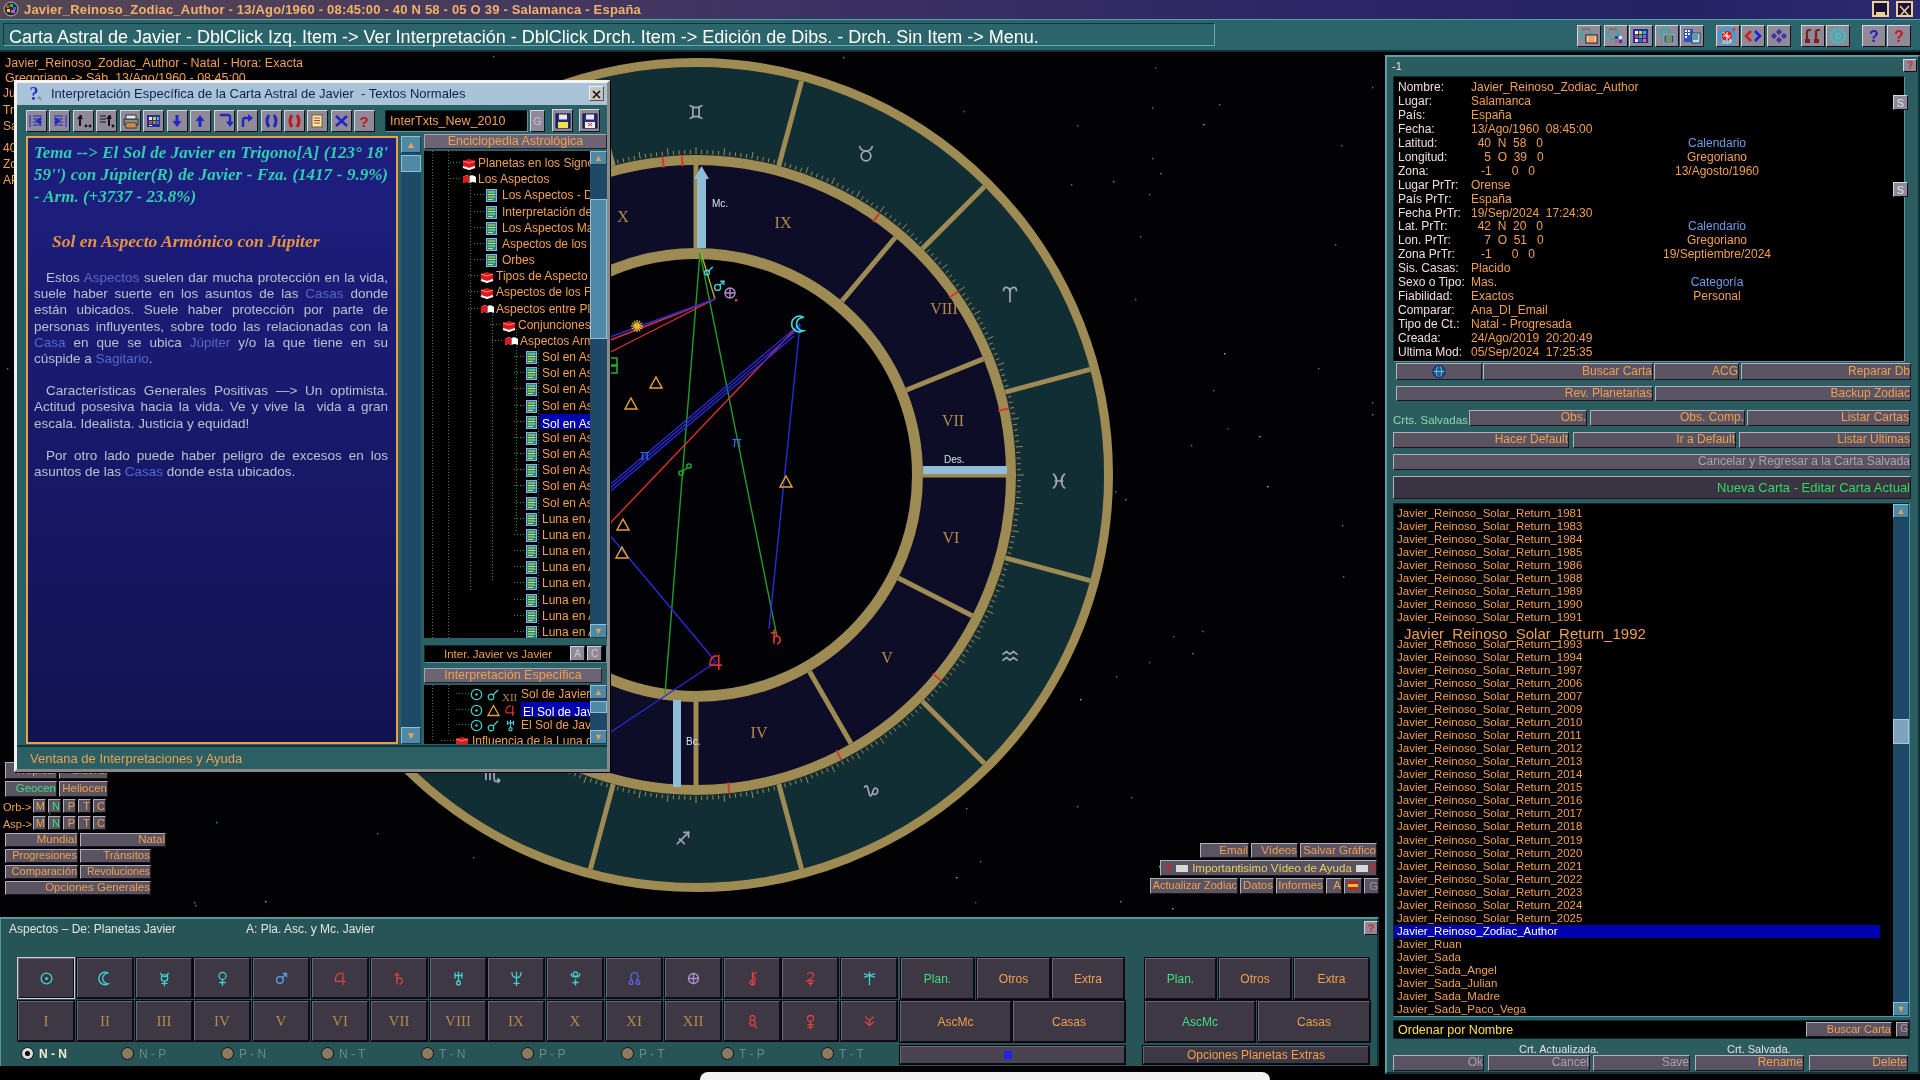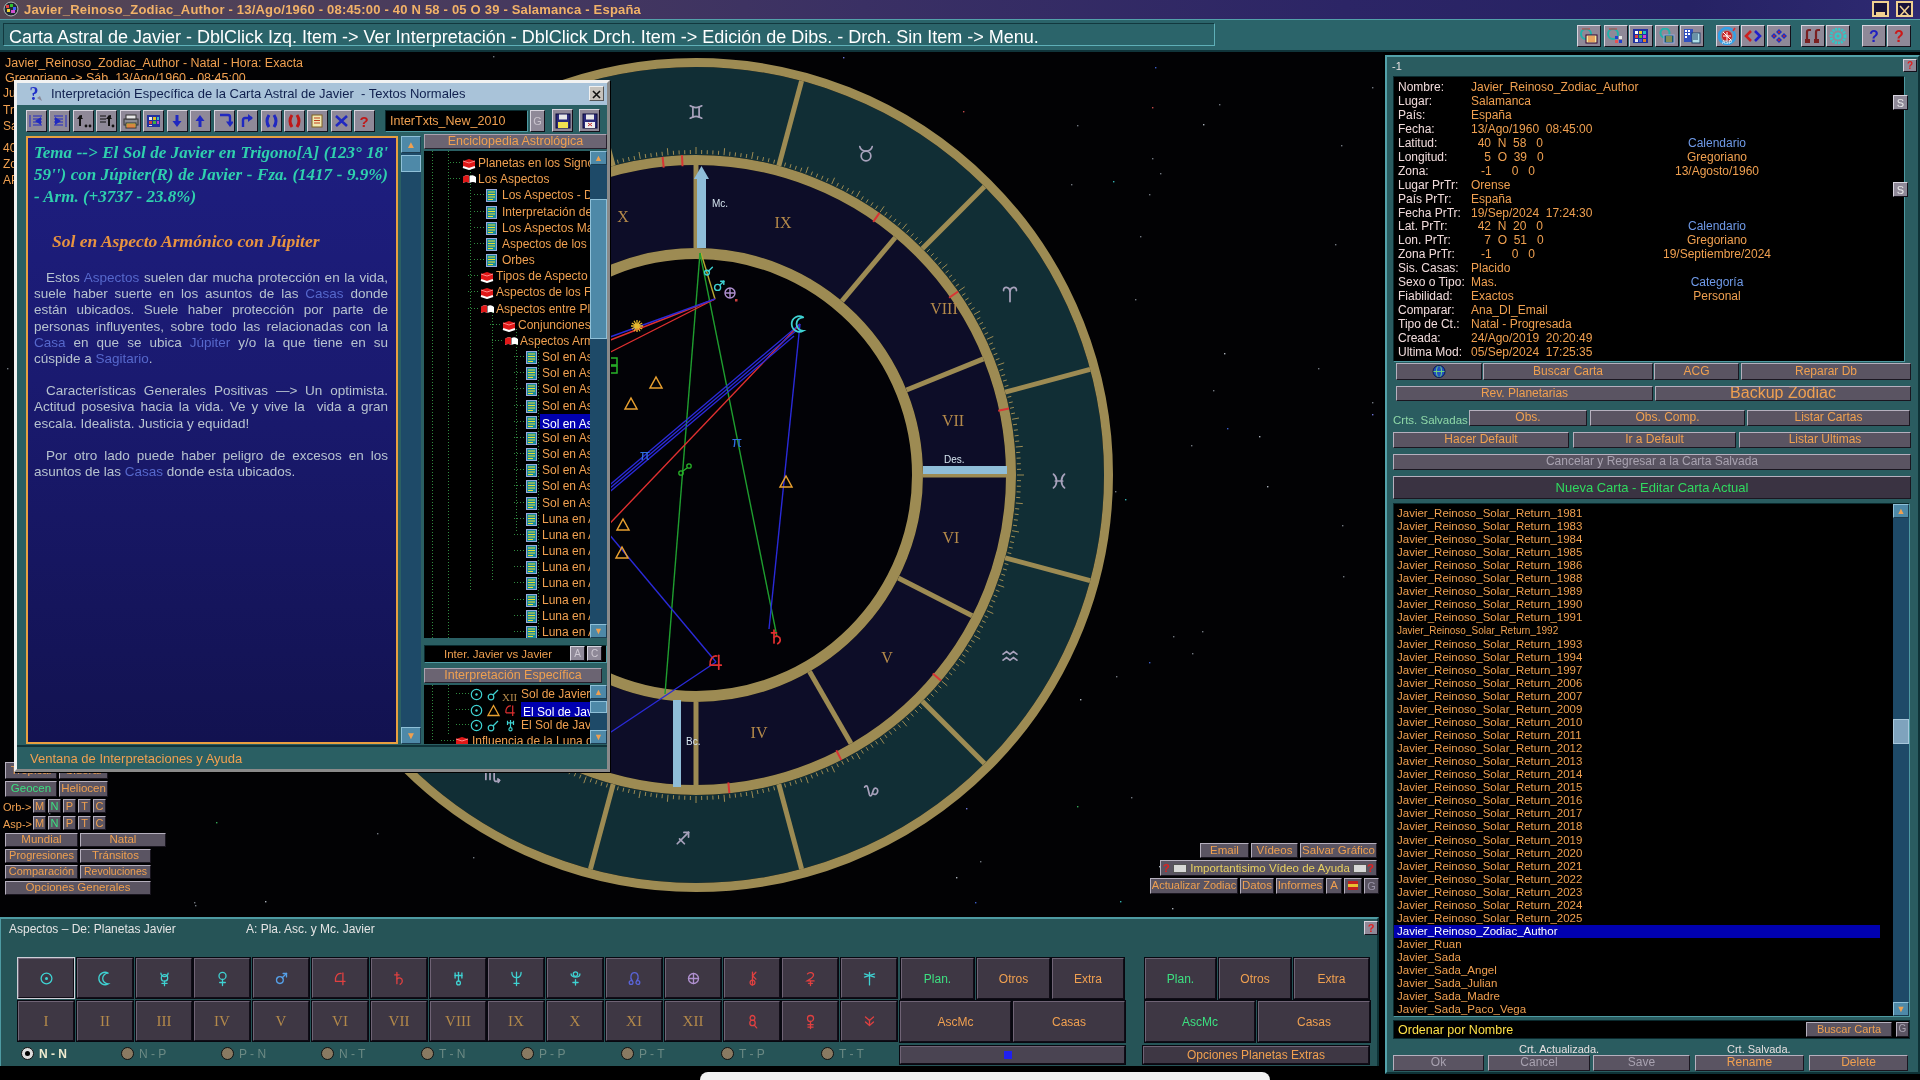--- a/index.html
+++ b/index.html
@@ -1,18 +1,18 @@
 <!DOCTYPE html>
 <html><head><meta charset="utf-8"><style>
 *{margin:0;padding:0;box-sizing:border-box}
 body{width:1920px;height:1080px;background:#000;overflow:hidden;position:relative;
  font-family:"Liberation Sans",sans-serif;-webkit-font-smoothing:none}
 .ab{position:absolute}
 .btn{position:absolute;background:#5a5462;border:1px solid;border-color:#b6b0be #1a1620 #1a1620 #b6b0be;
- color:#f0a050;font-size:12px;text-align:center;overflow:hidden;white-space:nowrap}
+ color:#f0a050;font-size:12px;text-align:right;overflow:hidden;white-space:nowrap}
 .btn.dim{color:#9a94a8}
 .btn.grn{color:#3ce080}
 .pbtn{position:absolute;background:#3e3744;border:1px solid;border-color:#6f6375 #100c16 #100c16 #6f6375;
  box-shadow:0 0 0 1px #080810;display:flex;align-items:center;justify-content:center}
 .gb{position:absolute;background:#8f8998;border:1px solid;border-color:#d8d4de #14101a #14101a #d8d4de;
  display:flex;align-items:center;justify-content:center;overflow:hidden}
 .or{color:#f0a050}
 .lbl{position:absolute;font-size:12px;color:#f2dcdc;white-space:nowrap}
 .val{position:absolute;font-size:12px;color:#f0a050;white-space:nowrap}
 .bval{position:absolute;font-size:12px;color:#6f9ae8;white-space:nowrap}
@@ -876,41 +876,41 @@
     <div class="btn" style="left:9px;top:306px;width:86px;height:17px;text-align:center;padding-top:1px"><svg width="15" height="13" viewBox="0 0 15 13">
         <circle cx="7" cy="6.5" r="6" fill="#2050c0"></circle>
         <ellipse cx="7" cy="6.5" rx="2.6" ry="6" fill="none" stroke="#70d080"></ellipse>
         <path d="M1,6.5 h12" stroke="#70d080"></path>
         <circle cx="7" cy="6.5" r="6" fill="none" stroke="#0a1a50"></circle>
       </svg></div>
     <div class="btn" style="left:96px;top:306px;width:170px;height:17px;font-size:12px;line-height:14px;color:#f0a050">Buscar Carta</div>
     <div class="btn" style="left:267px;top:306px;width:85px;height:17px;font-size:12px;line-height:14px;color:#f0a050">ACG</div>
     <div class="btn" style="left:354px;top:306px;width:170px;height:17px;font-size:12px;line-height:14px;color:#f0a050">Reparar Db</div>
     <div class="btn" style="left:9px;top:329px;width:257px;height:15px;font-size:12px;line-height:12px;color:#f0a050">Rev. Planetarias</div>
-    <div class="btn" style="left:268px;top:329px;width:256px;height:15px;font-size:16px;line-height:12px;color:#f0a050">Backup Zodiac</div>
+    <div class="btn" style="left:268px;top:329px;width:256px;height:15px;font-size:12px;line-height:12px;color:#f0a050">Backup Zodiac</div>
     <span class="ab" style="left:6px;top:357px;font-size:11.5px;color:#8fd8a8">Crts. Salvadas</span>
     <div class="btn" style="left:82px;top:353px;width:118px;height:16px;font-size:12px;line-height:13px;color:#f0a050">Obs.</div>
     <div class="btn" style="left:203px;top:353px;width:155px;height:16px;font-size:12px;line-height:13px;color:#f0a050">Obs. Comp.</div>
     <div class="btn" style="left:360px;top:353px;width:163px;height:16px;font-size:12px;line-height:13px;color:#f0a050">Listar Cartas</div>
     <div class="btn" style="left:6px;top:375px;width:176px;height:16px;font-size:12px;line-height:13px;color:#f0a050">Hacer Default</div>
     <div class="btn" style="left:186px;top:375px;width:163px;height:16px;font-size:12px;line-height:13px;color:#f0a050">Ir a Default</div>
     <div class="btn" style="left:352px;top:375px;width:172px;height:16px;font-size:12px;line-height:13px;color:#f0a050">Listar Ultimas</div>
     <div class="btn" style="left:6px;top:397px;width:518px;height:16px;font-size:12px;line-height:13px;color:#a8a2b0">Cancelar y Regresar a la Carta Salvada</div>
     <div class="btn" style="left:6px;top:419px;width:518px;height:23px;background:#3a3342;font-size:13px;line-height:21px;color:#2fdc5f">Nueva Carta - Editar Carta Actual</div>
     <div class="ab" style="left:6px;top:446px;width:517px;height:514px;background:#000;border:1px solid;border-color:#0a2a2e #4e9aa2 #4e9aa2 #0a2a2e;overflow:hidden">
       <span class="ab" style="left:3px;top:3px;font-size:11.5px;color:#f0a050;white-space:nowrap">Javier_Reinoso_Solar_Return_1981</span>
       <span class="ab" style="left:3px;top:16px;font-size:11.5px;color:#f0a050;white-space:nowrap">Javier_Reinoso_Solar_Return_1983</span>
       <span class="ab" style="left:3px;top:29px;font-size:11.5px;color:#f0a050;white-space:nowrap">Javier_Reinoso_Solar_Return_1984</span>
       <span class="ab" style="left:3px;top:42px;font-size:11.5px;color:#f0a050;white-space:nowrap">Javier_Reinoso_Solar_Return_1985</span>
       <span class="ab" style="left:3px;top:55px;font-size:11.5px;color:#f0a050;white-space:nowrap">Javier_Reinoso_Solar_Return_1986</span>
       <span class="ab" style="left:3px;top:68px;font-size:11.5px;color:#f0a050;white-space:nowrap">Javier_Reinoso_Solar_Return_1988</span>
       <span class="ab" style="left:3px;top:81px;font-size:11.5px;color:#f0a050;white-space:nowrap">Javier_Reinoso_Solar_Return_1989</span>
       <span class="ab" style="left:3px;top:94px;font-size:11.5px;color:#f0a050;white-space:nowrap">Javier_Reinoso_Solar_Return_1990</span>
       <span class="ab" style="left:3px;top:107px;font-size:11.5px;color:#f0a050;white-space:nowrap">Javier_Reinoso_Solar_Return_1991</span>
-      <span class="ab" style="left:3px;top:121px;font-size:10px;color:#f0a050;white-space:nowrap">Javier_Reinoso_Solar_Return_1992</span>
+      <span class="ab" style="left:10px;top:121px;font-size:15px;color:#f0a050;white-space:nowrap">Javier_Reinoso_Solar_Return_1992</span>
       <span class="ab" style="left:3px;top:134px;font-size:11.5px;color:#f0a050;white-space:nowrap">Javier_Reinoso_Solar_Return_1993</span>
       <span class="ab" style="left:3px;top:147px;font-size:11.5px;color:#f0a050;white-space:nowrap">Javier_Reinoso_Solar_Return_1994</span>
       <span class="ab" style="left:3px;top:160px;font-size:11.5px;color:#f0a050;white-space:nowrap">Javier_Reinoso_Solar_Return_1997</span>
       <span class="ab" style="left:3px;top:173px;font-size:11.5px;color:#f0a050;white-space:nowrap">Javier_Reinoso_Solar_Return_2006</span>
       <span class="ab" style="left:3px;top:186px;font-size:11.5px;color:#f0a050;white-space:nowrap">Javier_Reinoso_Solar_Return_2007</span>
       <span class="ab" style="left:3px;top:199px;font-size:11.5px;color:#f0a050;white-space:nowrap">Javier_Reinoso_Solar_Return_2009</span>
       <span class="ab" style="left:3px;top:212px;font-size:11.5px;color:#f0a050;white-space:nowrap">Javier_Reinoso_Solar_Return_2010</span>
       <span class="ab" style="left:3px;top:225px;font-size:11.5px;color:#f0a050;white-space:nowrap">Javier_Reinoso_Solar_Return_2011</span>
       <span class="ab" style="left:3px;top:238px;font-size:11.5px;color:#f0a050;white-space:nowrap">Javier_Reinoso_Solar_Return_2012</span>
       <span class="ab" style="left:3px;top:251px;font-size:11.5px;color:#f0a050;white-space:nowrap">Javier_Reinoso_Solar_Return_2013</span>

